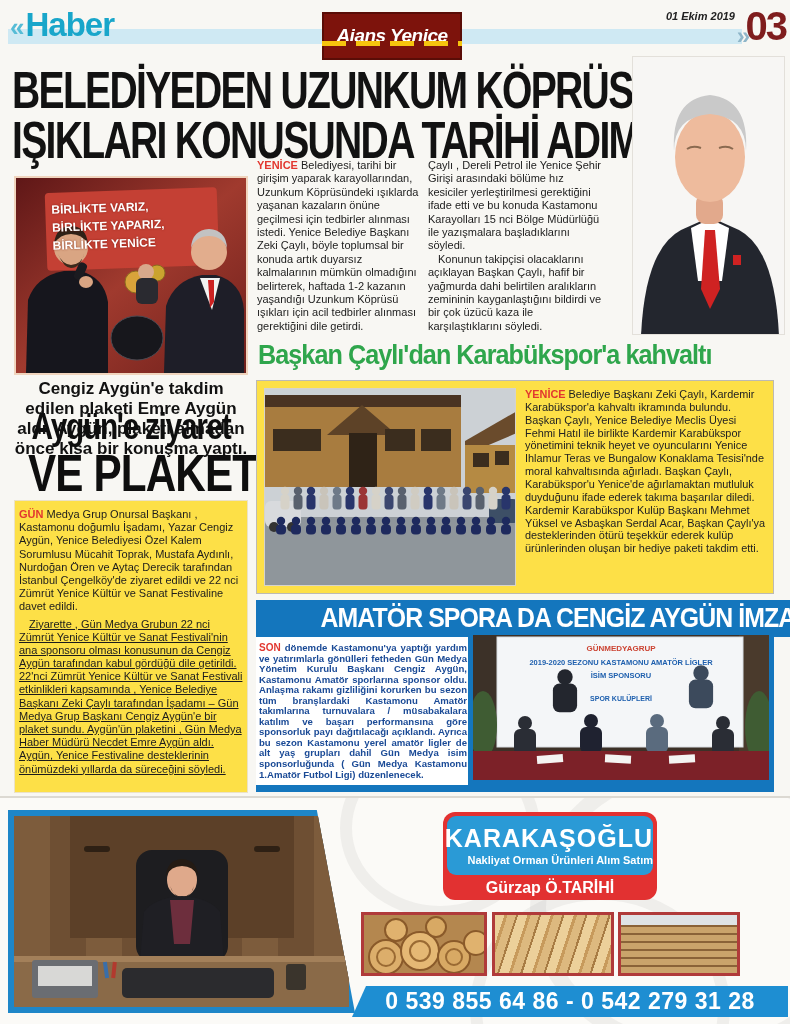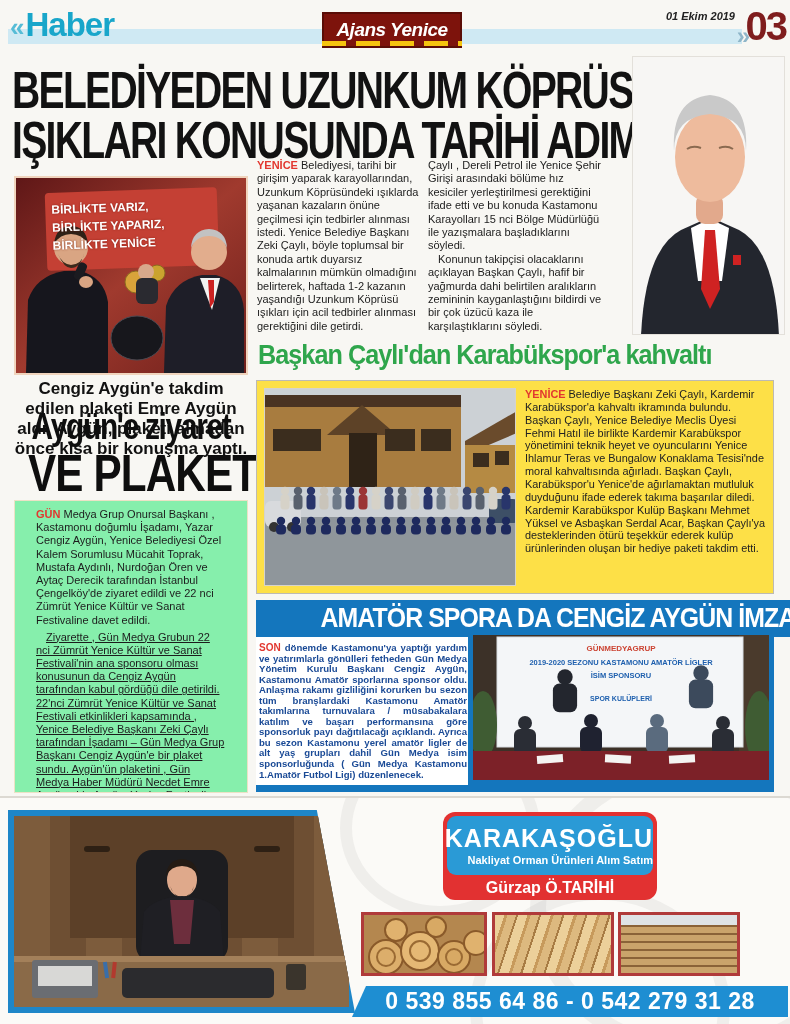--- a/index.html
+++ b/index.html
@@ -4,21 +4,21 @@
 <style>
   * { margin:0; padding:0; box-sizing:border-box; }
   html,body { background:#e8e6e1; }
   body { font-family:"Liberation Sans", sans-serif; }
   #page { position:relative; width:790px; height:1024px; margin:0 auto; background:#f8f7f3; overflow:hidden; }
 
   
   .band { position:absolute; left:8px; top:29px; width:734px; height:15px; background:#cfe9f3; }
   .haber { position:absolute; left:10px; top:6px; font-size:33px; font-weight:bold; color:#19a6ca; letter-spacing:-1px; }
   .haber .chev { font-size:26px; color:#56bcd6; margin-right:2px; }
-  .brand-box { position:absolute; left:322px; top:12px; width:140px; height:36px; background:#7d130c; border:2px solid #5a0d07;
+  .brand-box { position:absolute; left:322px; top:12px; width:140px; height:48px; background:#7d130c; border:2px solid #5a0d07;
                display:flex; align-items:center; justify-content:center; }
   .brand-box .txt { color:#fff; font-weight:bold; font-style:italic; font-size:19px; letter-spacing:-0.5px; }
   .brand-strip { position:absolute; left:322px; top:41px; width:140px; height:5px;
                  background:repeating-linear-gradient(90deg,#f6c40e 0 24px,#7d130c 24px 34px); }
   .date { position:absolute; right:55px; top:10px; font-size:11px; font-weight:bold; font-style:italic; color:#222; }
   .pgchev { position:absolute; right:40px; top:22px; font-size:24px; color:#8fb6c9; font-weight:bold; }
   .pgnum { position:absolute; right:4px; top:4px; font-size:40px; font-weight:bold; color:#7f1d1d; letter-spacing:-2px; }
 
   
   .hl { position:absolute; left:12px; white-space:nowrap; font-weight:bold; color:#121212; font-size:46px;
@@ -29,22 +29,22 @@
   .portrait { position:absolute; left:632px; top:56px; width:153px; height:279px; background:#fbfbfa; border:1px solid #e3e0da; overflow:hidden; }
 
   
   .event-photo { position:absolute; left:14px; top:176px; width:234px; height:199px; border:2px solid #f0d4bd; overflow:hidden; }
   .caption { position:absolute; left:14px; top:379px; width:234px; font-size:17px; font-weight:bold; line-height:1.18; color:#111; text-align:center; }
 
   .lhl { position:absolute; left:14px; width:234px; text-align:center; font-weight:bold; color:#0e0e0e; white-space:nowrap; }
   .lhl1 { top:405px; font-size:34px; letter-spacing:-1.5px; transform:scale(0.88,1.1); transform-origin:center top; }
   .lhl2 { top:443px; font-size:48px; letter-spacing:-1px; transform:scale(0.88,1.08); transform-origin:center top; }
 
-  .cream-box { position:absolute; left:14px; top:500px; width:234px; height:293px; background:#86efac; border:1px solid #ece2c6;
-               padding:7px 21px; font-size:11px; line-height:1.2; color:#1c1c1c; overflow:hidden; }
+  .cream-box { position:absolute; left:14px; top:500px; width:234px; height:293px; background:#fde047; border:1px solid #ece2c6;
+               padding:7px 4px; font-size:11px; line-height:1.2; color:#1c1c1c; overflow:hidden; }
   .cream-box p + p { text-indent:10px; margin-top:4px;text-decoration:underline; }
   .lead-red { color:#e2372f; font-weight:bold; }
 
   
   .col { position:absolute; top:159px; font-size:11px; line-height:1.22; color:#1c1c1c; }
   .col1 { left:257px; width:165px; }
   .col2 { left:428px; width:176px; }
   .col p + p { text-indent:10px; }
 
   

